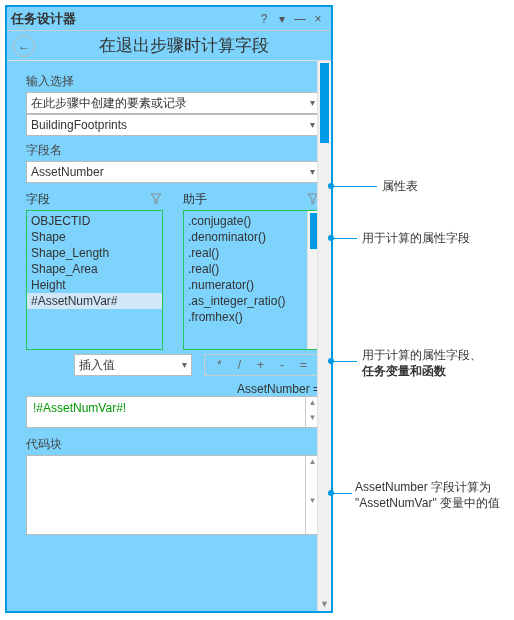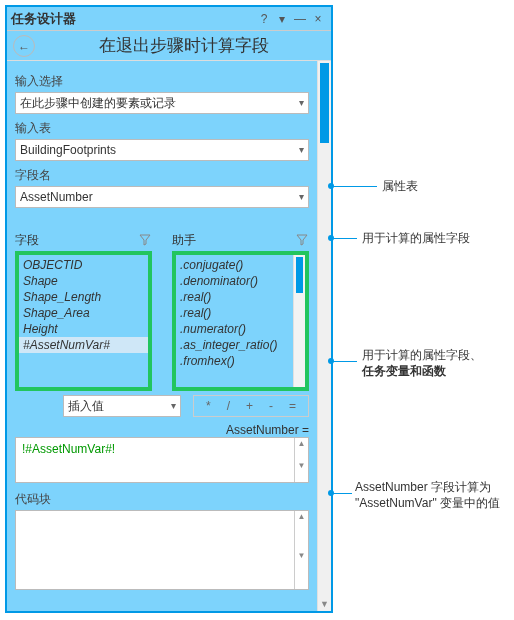--- a/index.html
+++ b/index.html
@@ -55,21 +55,21 @@
     margin-right: 8px;
   }
   .sub-title { flex: 1; text-align: center; font-size: 17px; }
   .content {
     flex: 1;
     position: relative;
     overflow: hidden;
   }
   .scroll-area {
     position: absolute;
-    left: 0; top: 0; bottom: 0;
+    left: 11px; top: 0; bottom: 0;
     width: 310px;
     padding: 6px 8px 6px 8px;
     overflow: hidden;
   }
   
   .vscroll {
     position: absolute;
     right: 0; top: 0; bottom: 0;
     width: 14px;
     background: #f0f0f0;
@@ -99,40 +99,39 @@
     cursor: pointer;
   }
   .select::after {
     content: "▾";
     position: absolute; right: 4px; top: 0;
     color: #666; font-size: 10px;
   }
   .cols {
     display: flex;
     gap: 20px;
-    margin-top: 24px;
+    margin-top: 8px;
   }
   .col { flex: 1; }
   .col-head {
     display: flex; align-items: center;
     margin-bottom: 2px;
   }
   .col-head .lbl { flex: 1; }
   .filter-icon {
     width: 14px; height: 14px;
     display: inline-block;
     color: #888; font-size: 11px;
     text-align: center;
   }
   .listbox {
-    border: 4px solid #22c55e;
+    border: 1px solid #22c55e;
     height: 140px;
     position: relative;
     overflow: hidden;
-    font-style: italic;
   }
   .listbox .items {
     padding: 2px 0;
   }
   .listbox .item {
     padding: 1px 4px;
     cursor: pointer;
     white-space: nowrap;
   }
   .listbox .item.selected { background: #cfe7f7; }
@@ -155,21 +154,21 @@
     display: flex; align-items: center; justify-content: space-around;
     color: #666;
     padding: 0 4px;
   }
   .expr-label { margin-top: 6px; text-align: right; }
   .expr-box, .code-box {
     border: 1px solid #bbb;
     position: relative;
     background: #fff;
   }
-  .expr-box { height: 46px; }
+  .expr-box { height: 32px; }
   .code-box { height: 80px; margin-top:2px;}
   .expr-text {
     padding: 4px 6px;
     color: #009900;
   }
   .spin {
     position: absolute; right: 0; top: 0; bottom: 0;
     width: 14px; border-left: 1px solid #ccc;
     display: flex; flex-direction: column;
   }
@@ -207,21 +206,20 @@
   <div class="subheader">
     <span class="back-btn">←</span>
     <span class="sub-title">在退出步骤时计算字段</span>
   </div>
   <div class="content">
     <div class="scroll-area">
 
       <div class="label">输入选择</div>
       <div class="select">在此步骤中创建的要素或记录</div>
 
-      <div class="label">输入表</div>
       <div class="select">BuildingFootprints</div>
 
       <div class="label">字段名</div>
       <div class="select">AssetNumber</div>
 
       <div class="cols">
         <div class="col">
           <div class="col-head">
             <span class="lbl">字段</span>
             <span class="filter-icon">

